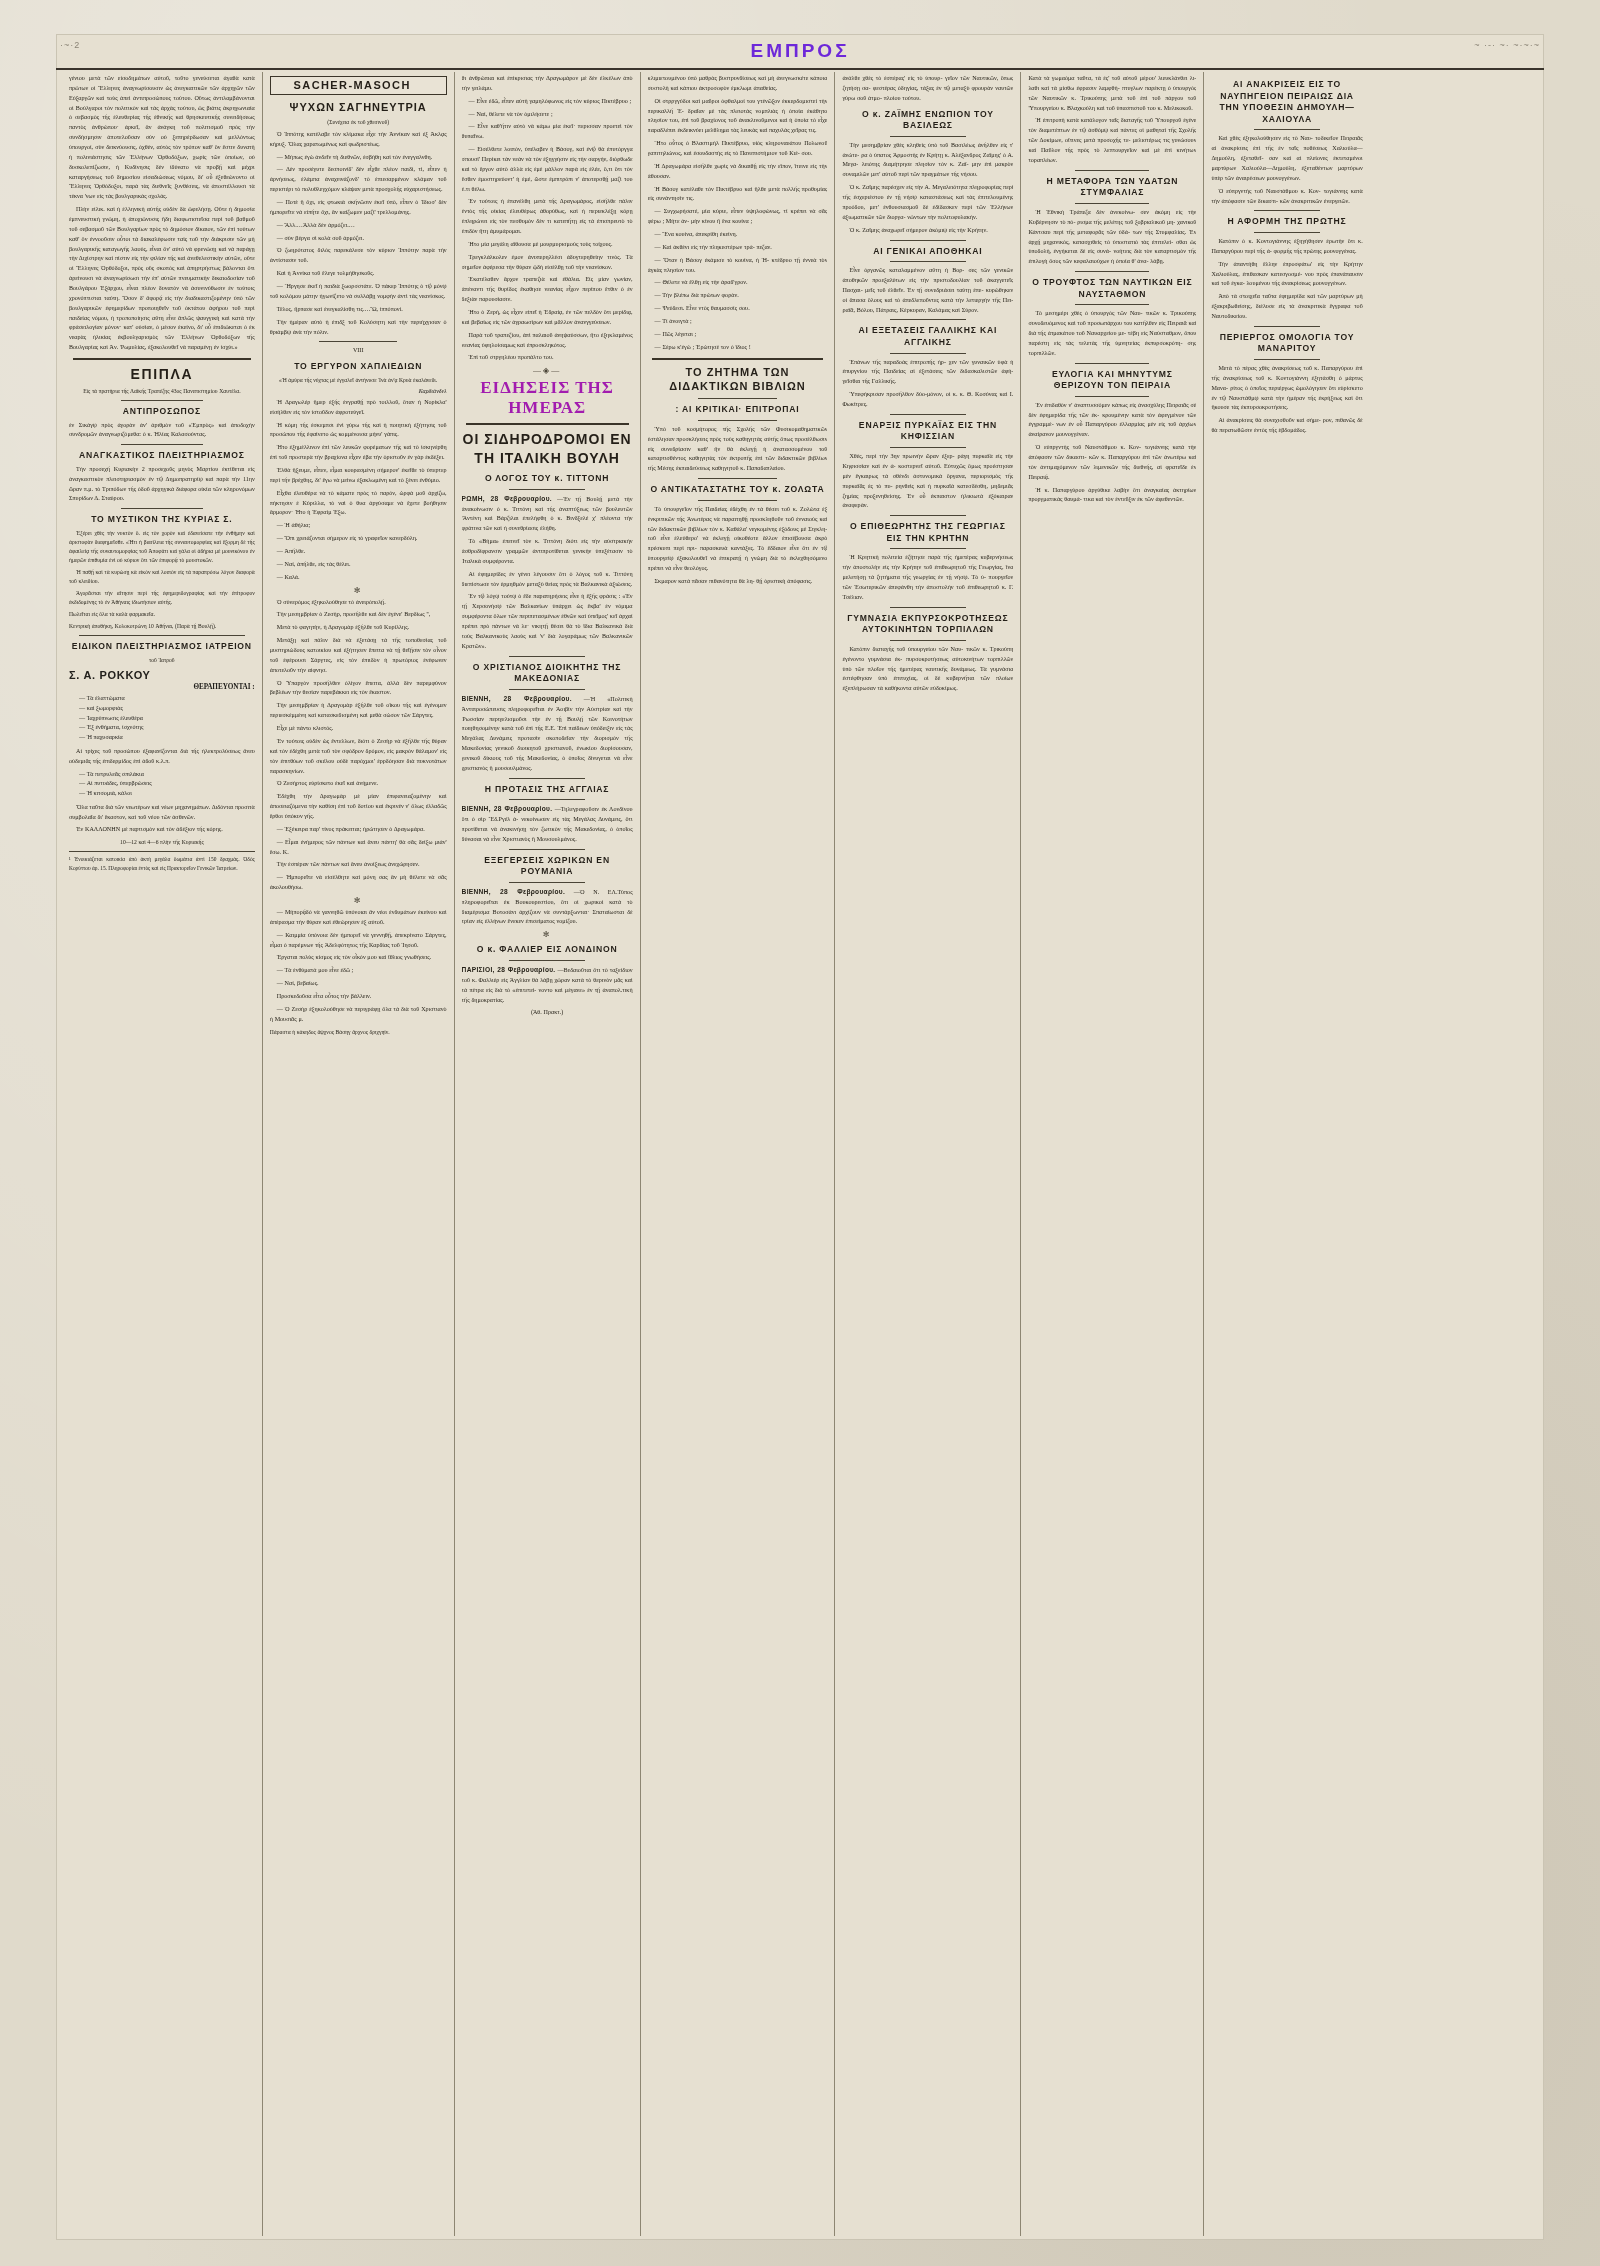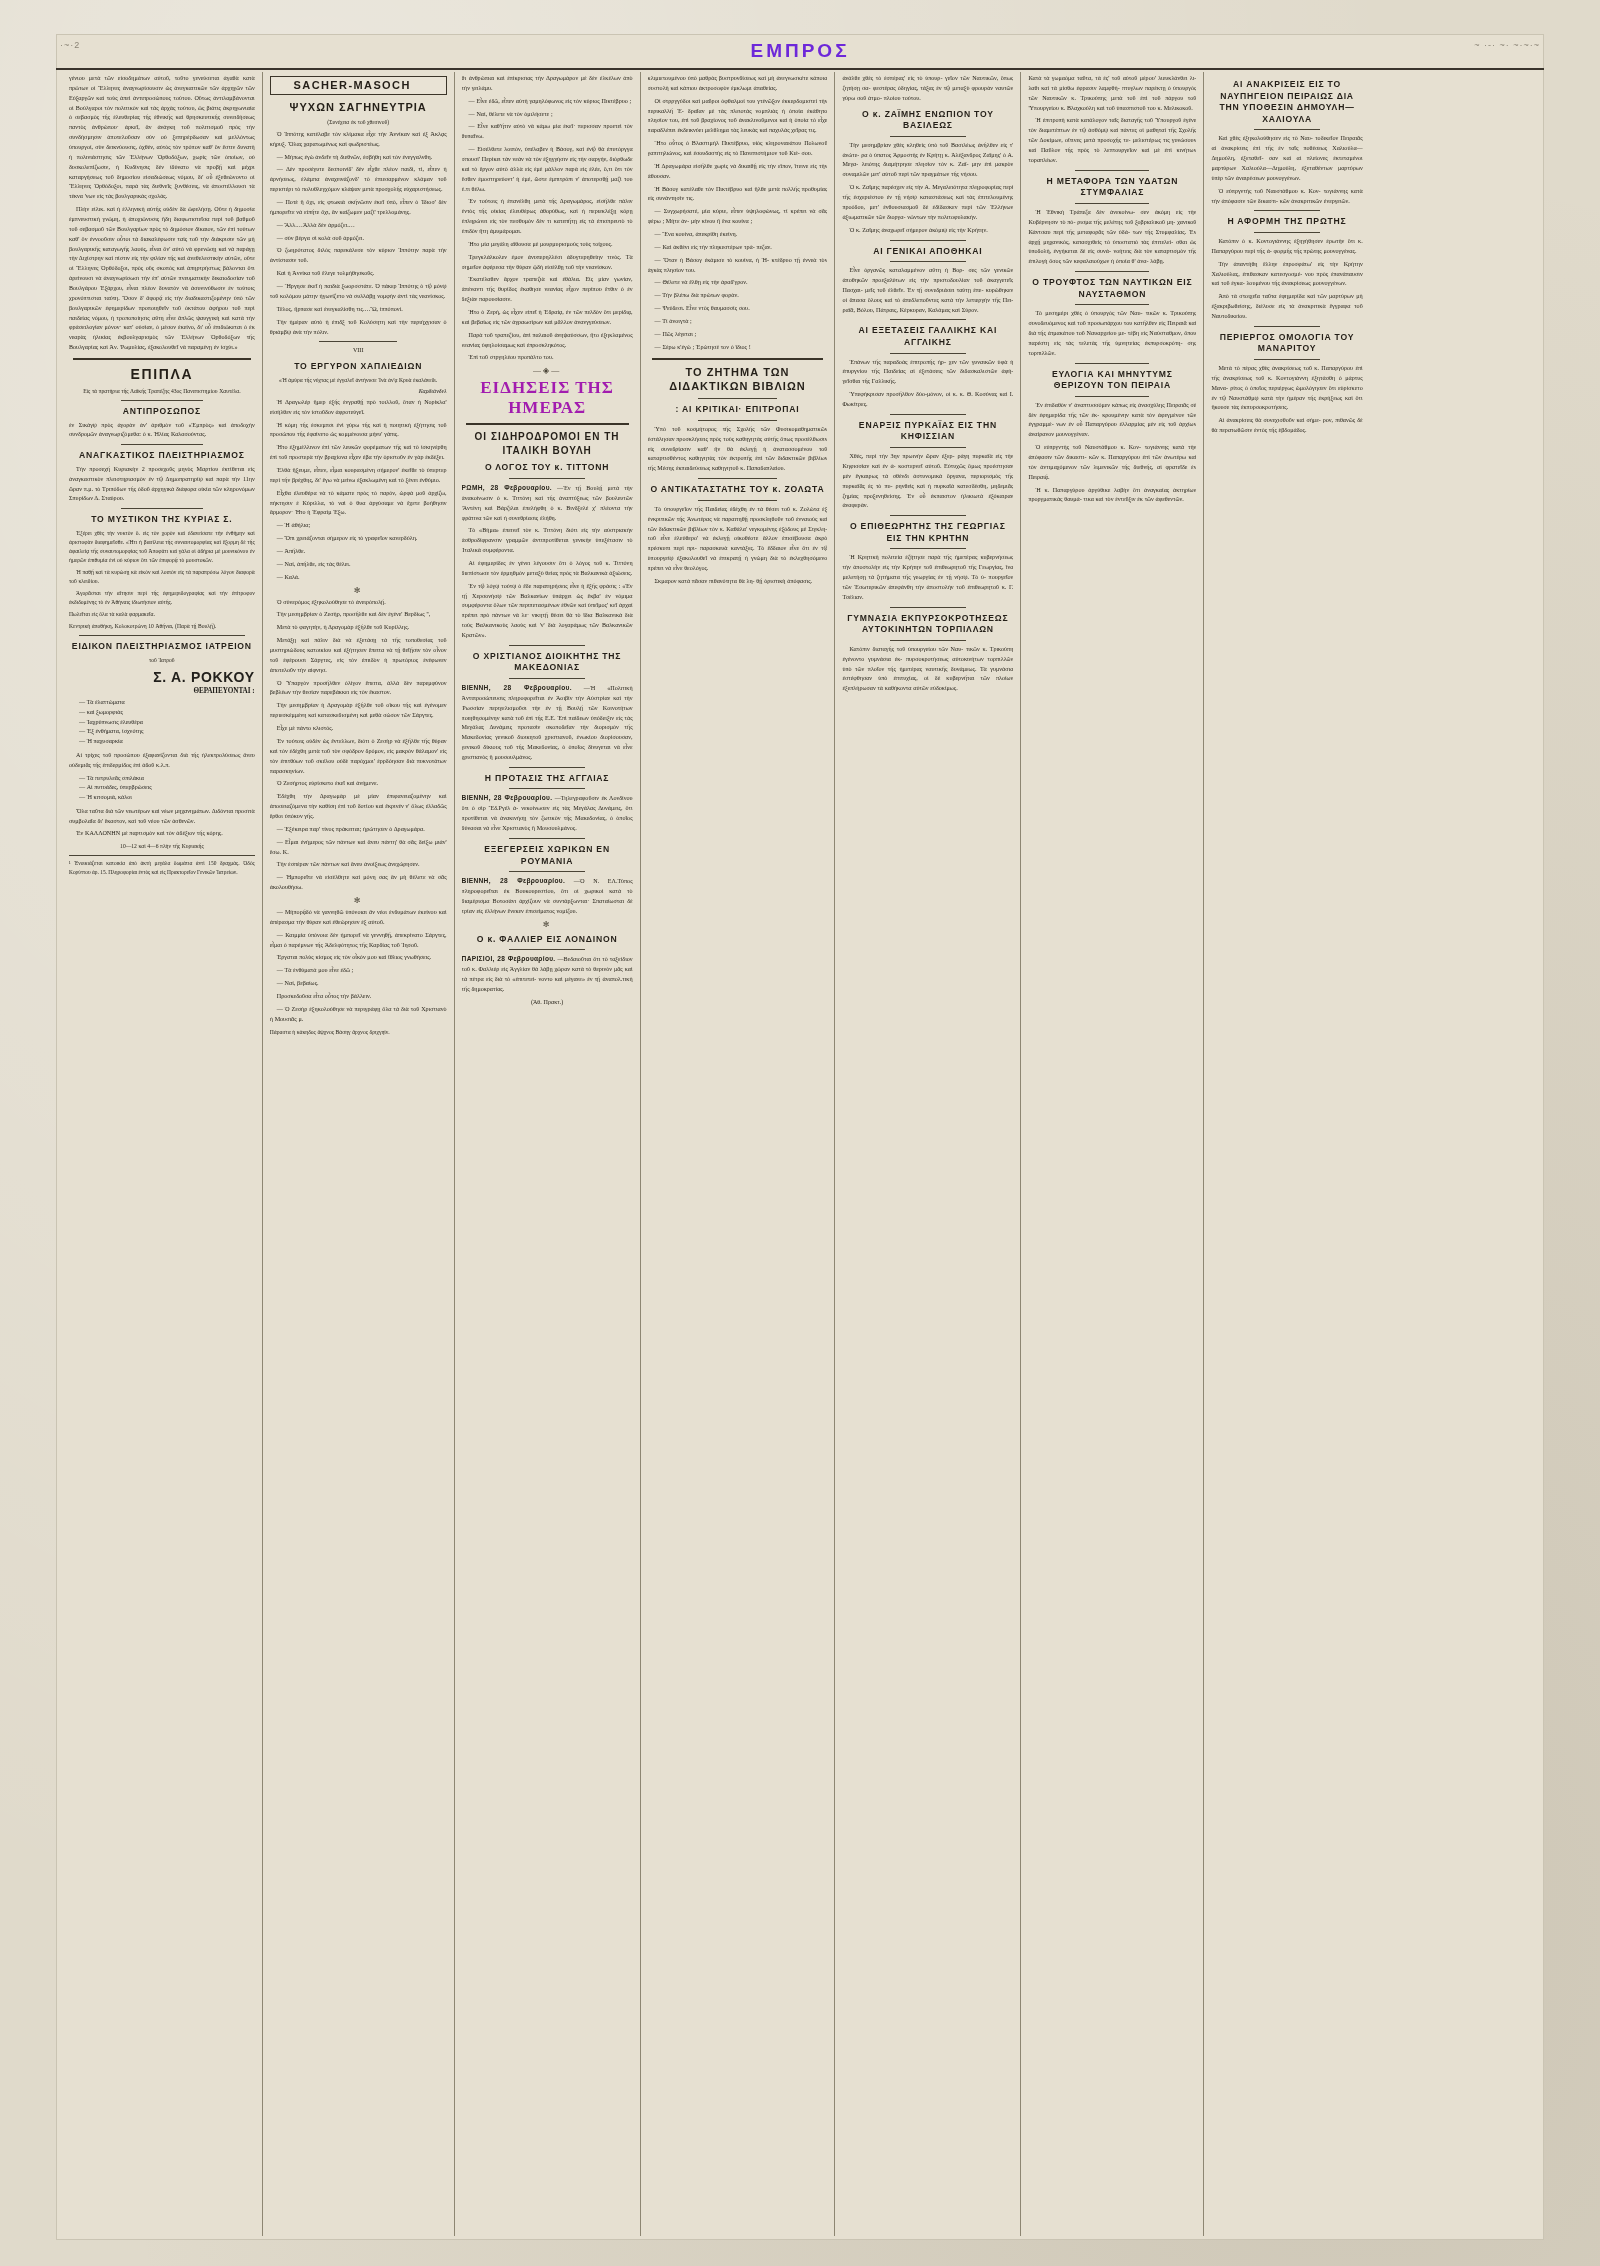--- a/index.html
+++ b/index.html
@@ -108,21 +108,21 @@
     font-weight:bold;
     font-size:17px;
     letter-spacing:1px;
     margin:3px 0 2px 0;
     color:#a21caf;
   }
   .h-sans {
     text-align:center;
     font-family:"Liberation Sans", sans-serif;
     font-weight:bold;
-    font-size:10px;
+    font-size:14px;
     letter-spacing:1px;
     line-height:1.35;
     margin:5px 0 3px 0;
     color:#241f18;
   }
   .h-sans.sm { font-size:8.6px; letter-spacing:.8px; }
   .h-sans.lg { font-size:11px; }
   .h-sans.xl { font-size:14px; letter-spacing:1.6px; }
   .rule { border-top:1px solid #4a4436; margin:4px 10px; }
   .rule.thick { border-top:2px solid #3a3428; margin:5px 4px; }
@@ -134,24 +134,24 @@
   .dateline {
     font-family:"Liberation Sans", sans-serif;
     font-weight:bold;
     font-size:6.6px;
     letter-spacing:.3px;
   }
   ul.plain { margin:2px 0 4px 10px; padding:0; list-style:none; }
   ul.plain li { font-size:6.1px; line-height:1.6; text-indent:-6px; padding-left:6px; }
   .dash::before { content:"—\00a0"; }
   .ad-title {
-    text-align:right;
-    font-family:"Liberation Sans", sans-serif;
-    font-weight:bold;
-    font-size:14px;
+    text-align:left;
+    font-family:"Liberation Sans", sans-serif;
+    font-weight:bold;
+    font-size:11px;
     letter-spacing:.7px;
     margin:4px 0 2px;
   }
   .ad-sub {
     text-align:right;
     font-size:7.2px;
     font-weight:bold;
     margin:1px 0 3px;
   }
   .footnote {

